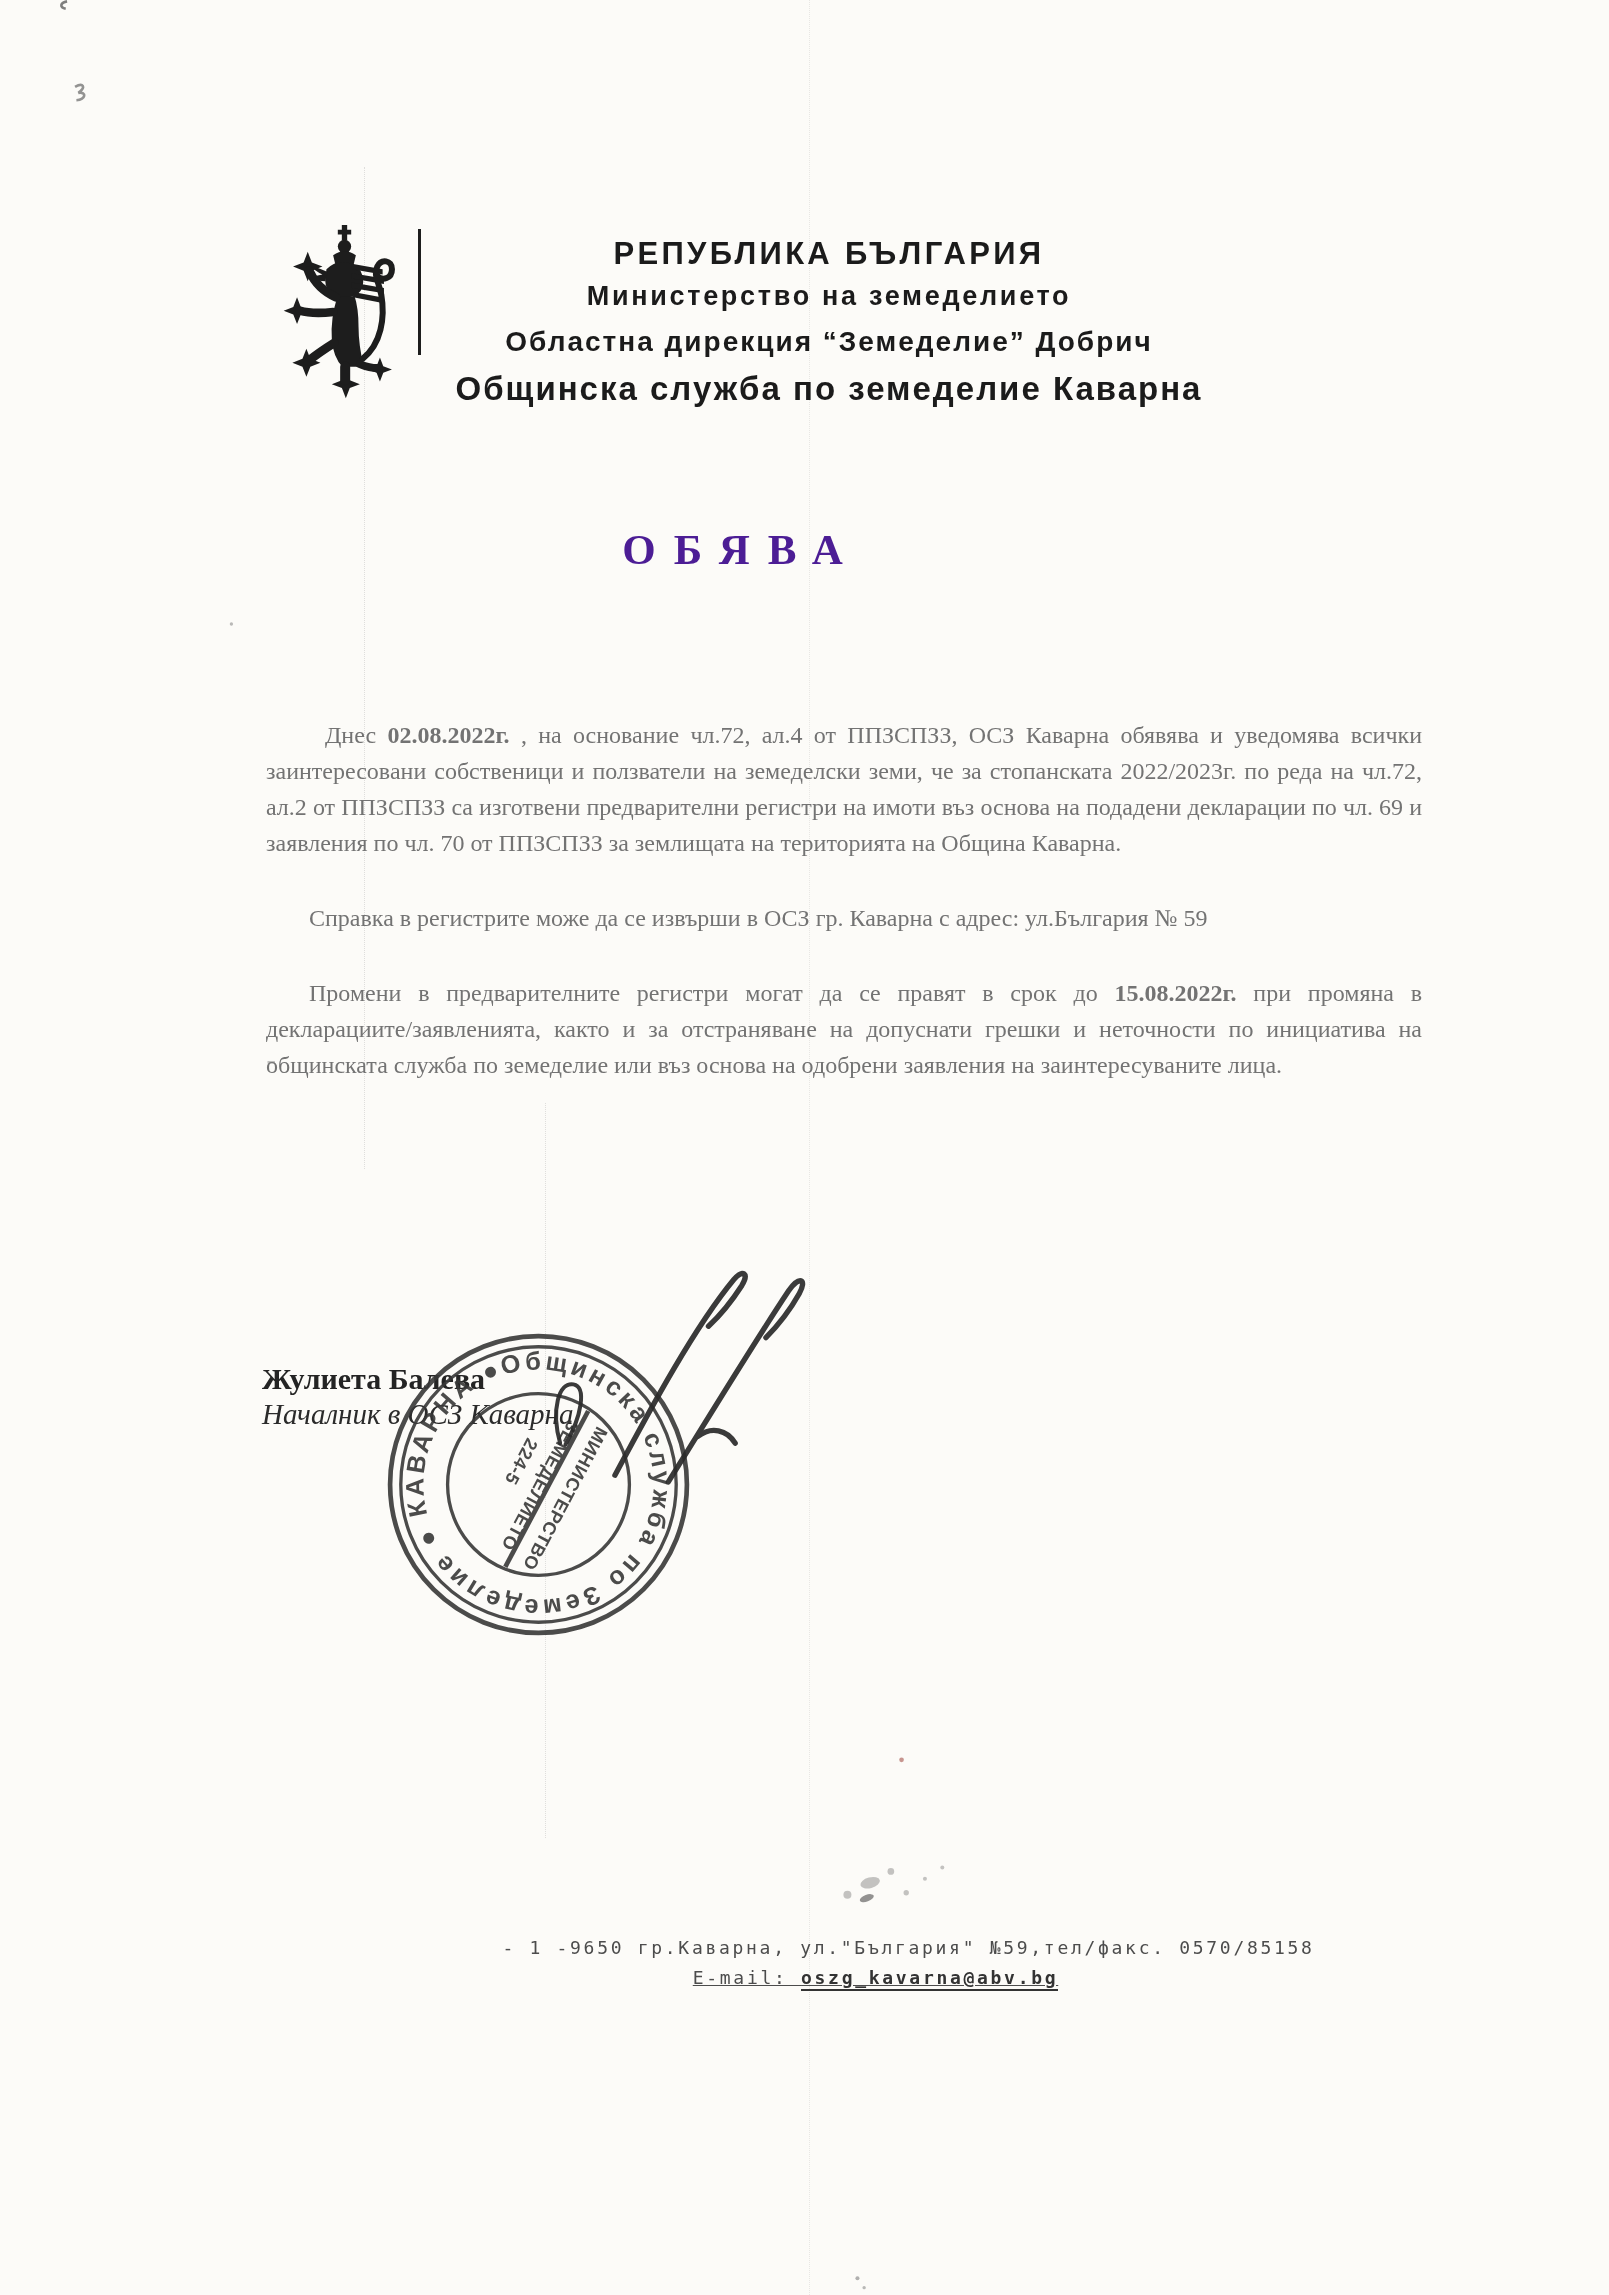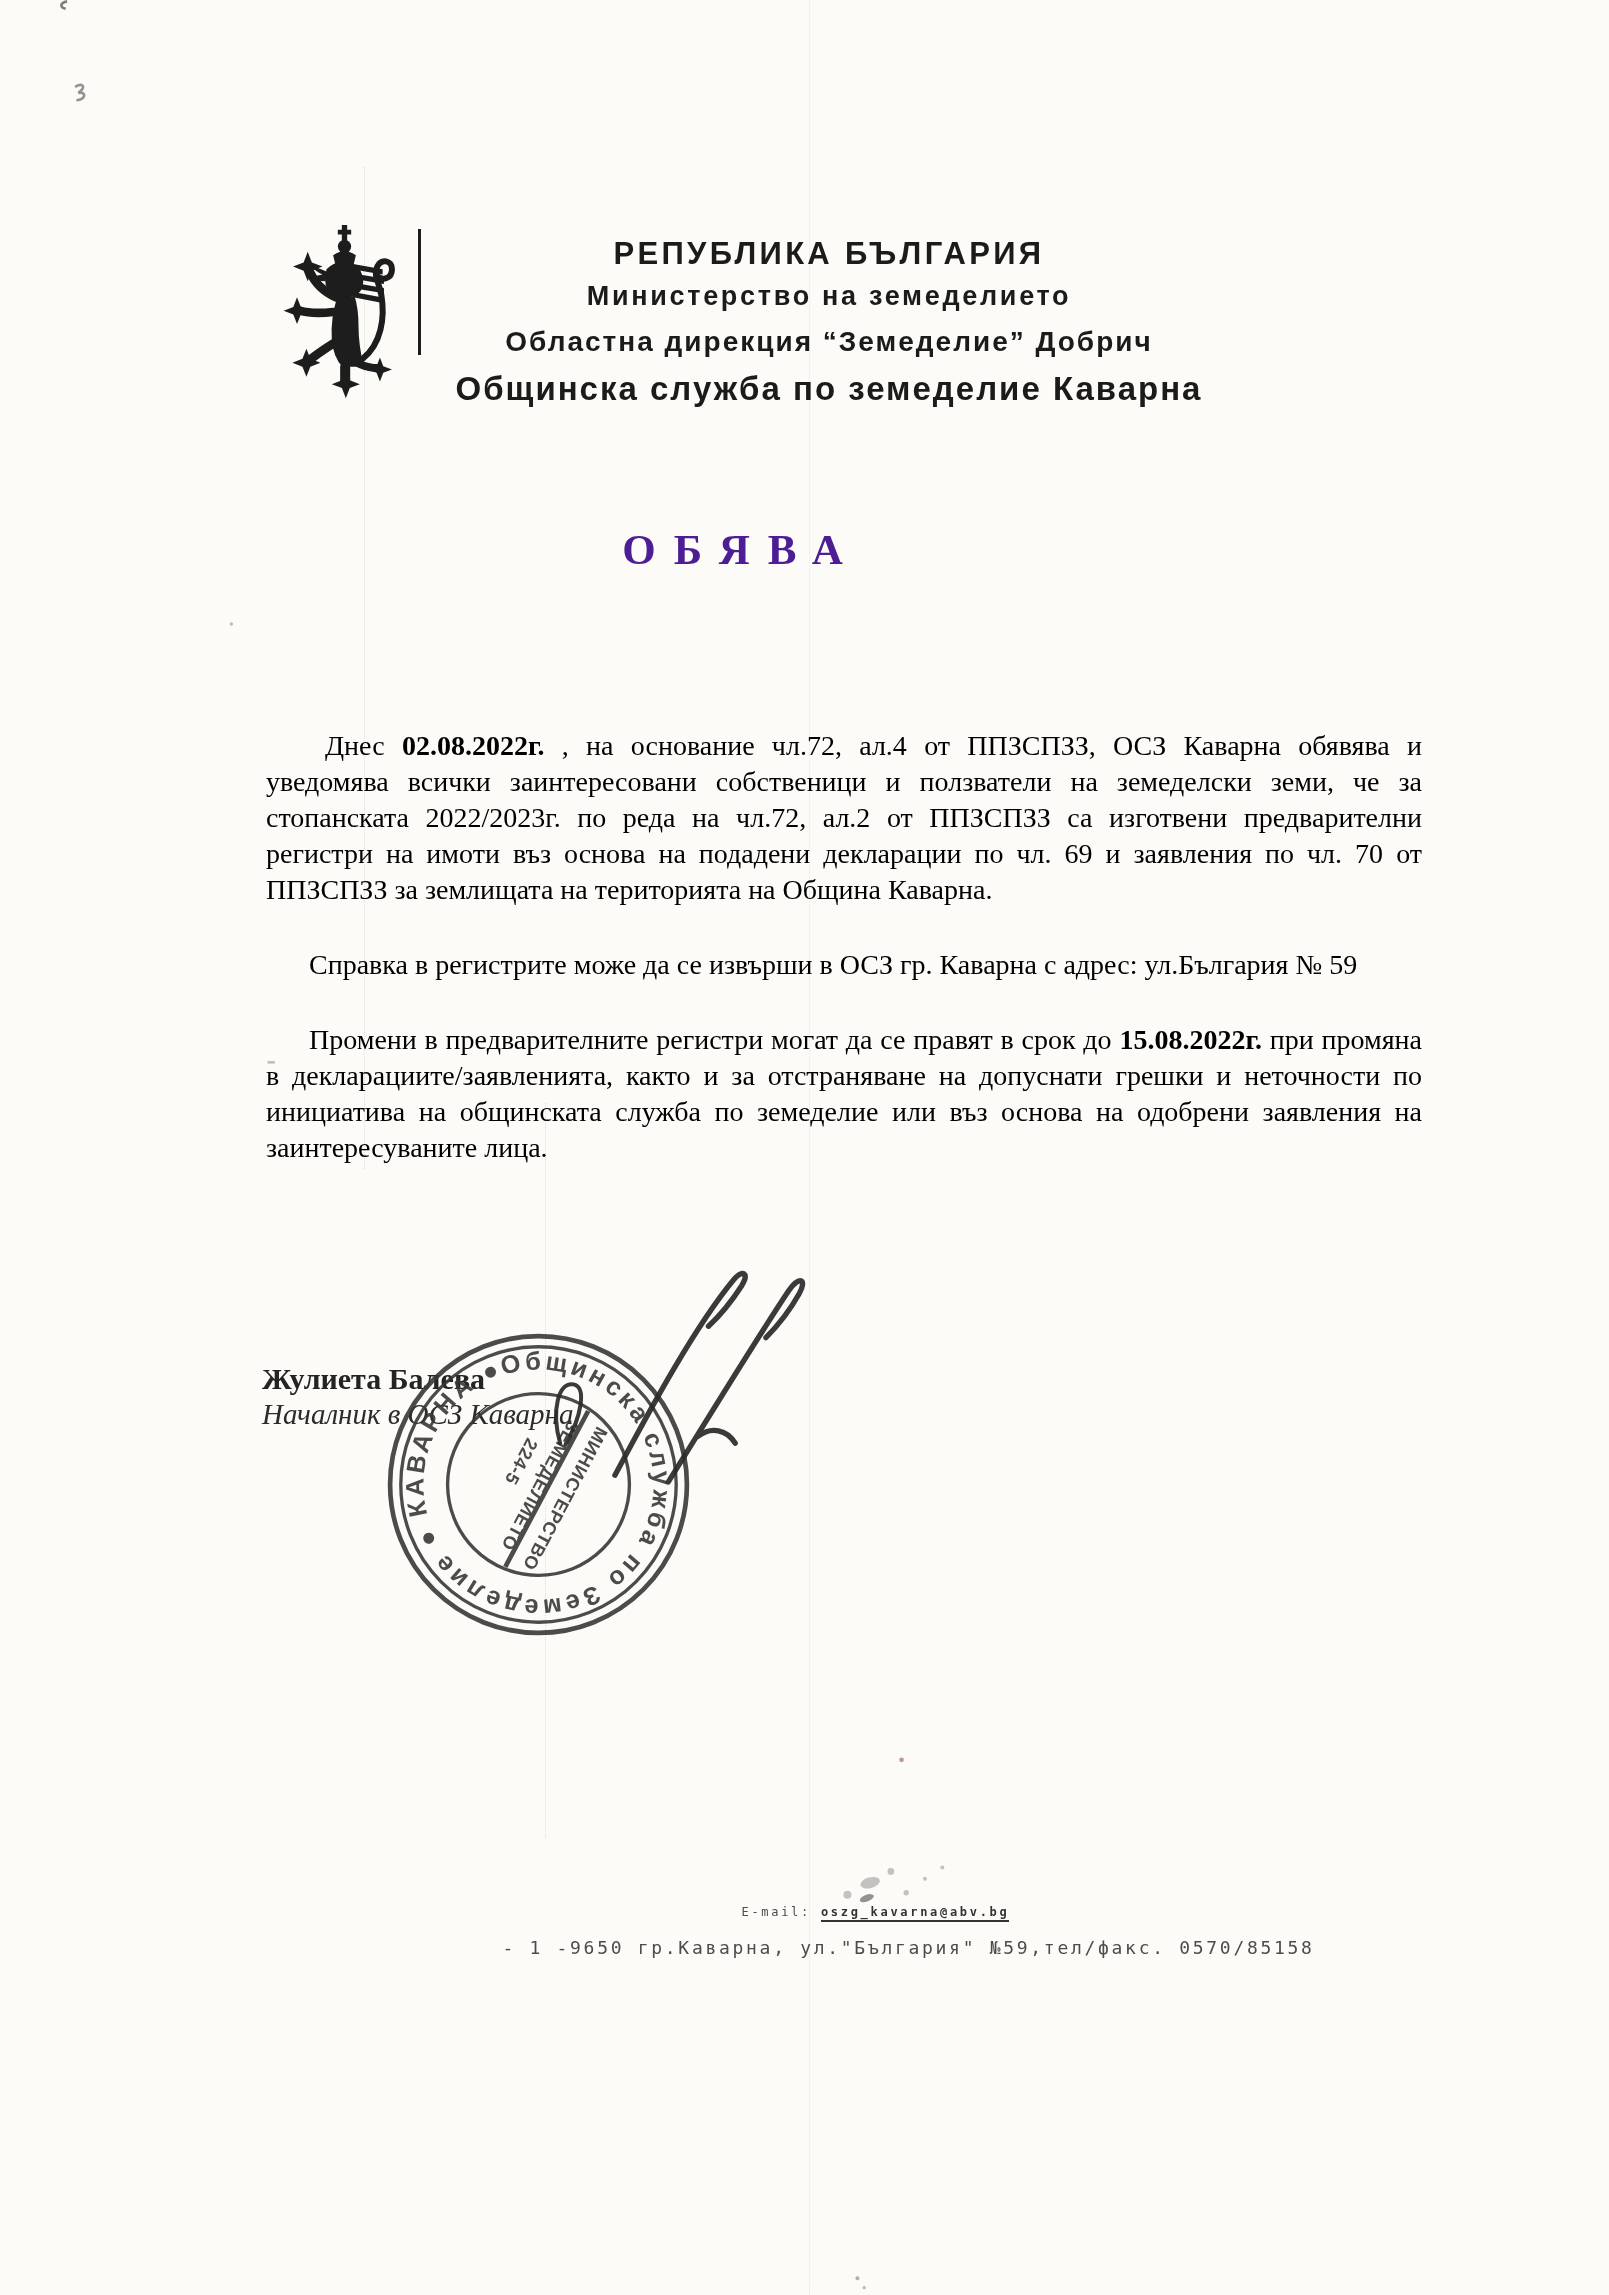--- a/index.html
+++ b/index.html
@@ -22,44 +22,44 @@
   .hdr-3{top:326px;font-size:28px;letter-spacing:2px;}
   .hdr-4{top:370px;font-size:33px;letter-spacing:2px;}
   .sep{position:absolute;left:418px;top:229px;width:2.7px;height:126px;background:#1d1d1d;}
 
   
   .title{position:absolute;left:200px;top:525px;width:1083px;text-align:center;
     font-size:43px;font-weight:bold;letter-spacing:18px;color:#4c1d95;}
 
   
   .bodycol{position:absolute;left:266px;top:712px;width:1156px;}
-  .para{margin:16px 0 39px 0;font-size:28px;line-height:36px;text-align:justify;
-    color:#000000;}
+  .para{margin:5px 0 39px 0;font-size:24px;line-height:36px;text-align:justify;
+    color:#737373;}
   .para.ind-lg{text-indent:59px;}
   .para.ind-sm{text-indent:43px;}
   .para b{font-weight:bold;}
 
   
   .sig-name{position:absolute;left:262px;top:1362px;font-size:30px;font-weight:bold;color:#242424;}
   .sig-role{position:absolute;left:262px;top:1398px;font-size:29px;font-style:italic;color:#2b2b2b;}
 
   
   .stamp{position:absolute;left:358px;top:1304px;width:361px;height:361px;opacity:.9;}
   .stamp text{font-family:"Liberation Sans","DejaVu Sans",sans-serif;font-weight:bold;}
 
   
   .overlay{position:absolute;left:0;top:0;width:1610px;height:2295px;pointer-events:none;}
 
   
   .footer1{position:absolute;left:374px;top:1937px;width:1069px;text-align:center;
     font-family:"DejaVu Sans Mono","Liberation Mono",monospace;
     font-size:18px;letter-spacing:2.7px;color:#4c4c4c;font-weight:500;white-space:nowrap;}
-  .footer2{position:absolute;left:341px;top:1905px;width:1069px;text-align:center;
+  .footer2{position:absolute;left:341px;top:1967px;width:1069px;text-align:center;
     font-family:"DejaVu Sans Mono","Liberation Mono",monospace;
-    font-size:12px;letter-spacing:2.7px;color:#4c4c4c;}
+    font-size:18px;letter-spacing:2.7px;color:#4c4c4c;text-decoration:underline;}
   .footer2 .email{font-weight:bold;color:#333;border-bottom:2px solid #333;padding-bottom:1.3px;}
 </style>
 </head>
 <body>
 
 <div class="scanline" style="left:364px;top:167px;height:1002px;"></div>
 <div class="scanline" style="left:545px;top:1103px;height:735px;"></div>
 <div class="scanline" style="left:809px;top:0px;height:2295px;opacity:.7;"></div>
 
 <svg class="abs" style="left:281px;top:225px;" width="127" height="184" viewBox="0 0 190 275">

